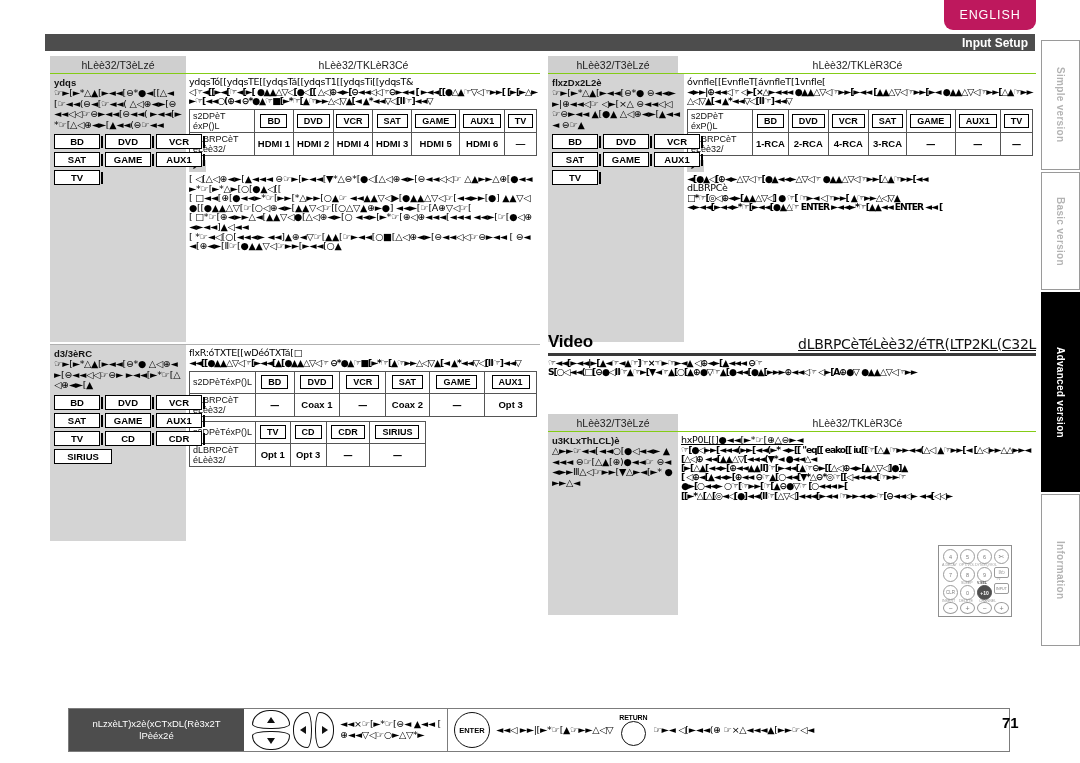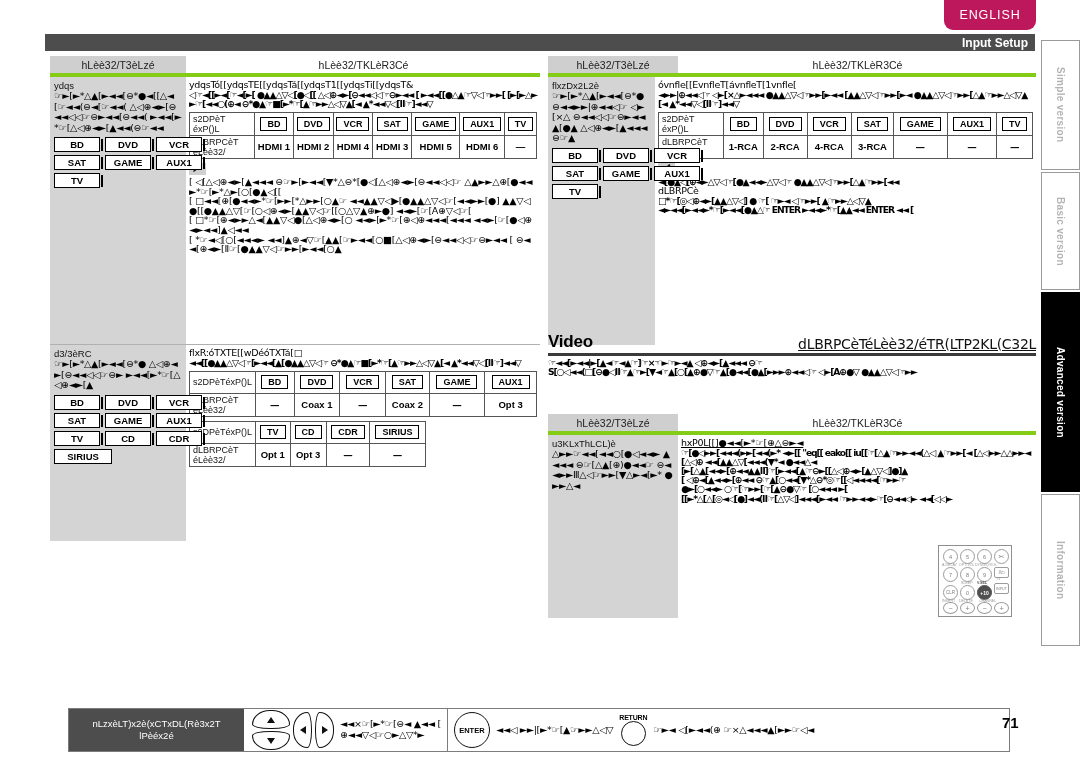--- a/index.html
+++ b/index.html
@@ -39,21 +39,21 @@
   .side-tab.active{background:#000;border-color:#000;}
   .side-tab.active span{color:#fff;}
   #tab0{top:40px;height:130px;}
   #tab1{top:172px;height:118px;}
   #tab2{top:292px;height:200px;}
   #tab3{top:494px;height:152px;}
 
   
   .panel{position:absolute;box-sizing:border-box;}
   .panel-hdr{
-    display:flex;height:17px;border-bottom:4px solid #84cc16;
+    display:flex;height:17px;border-bottom:1px solid #84cc16;
     font-size:10.5px;color:#222;
   }
   .panel-hdr .h-left{
     background:#cfcfcf;display:flex;align-items:center;justify-content:center;
     border-right:1px solid #fff;
   }
   .panel-hdr .h-right{
     background:#fff;flex:1;display:flex;align-items:center;justify-content:center;
   }
   .panel-body{display:flex;}
@@ -62,21 +62,21 @@
 
   
   .g{
     font-family:"DejaVu Sans",sans-serif;
     font-size:9.5px;line-height:10.6px;
     word-break:break-all;white-space:normal;
     letter-spacing:-0.3px;
   }
   .g.tight{line-height:9.6px;}
   .g.dense{font-size:9.2px;line-height:9.2px;font-weight:bold;letter-spacing:-1.1px;}
-  .lbl{font-size:9.5px;line-height:11px;color:#111;}
+  .lbl{font-size:9.5px;line-height:11px;color:#111;font-weight:bold;}
 
   
   .keys{margin-top:4px;}
   .keyrow{display:flex;gap:5px;margin-bottom:3px;}
   .key{
     position:relative;
     min-width:46px;height:15px;
     border:1.6px solid #000;background:#fff;
     font-size:9.5px;font-weight:bold;
     display:flex;align-items:center;justify-content:center;
@@ -275,21 +275,21 @@
     </div>
   </div>
 </div>
 
 <div class="panel" style="left:548px;top:56px;width:488px;height:285px;">
   <div class="panel-hdr">
     <div class="h-left" style="width:130px;">hLèè32/T3èLzé</div>
     <div class="h-right">hLèè32/TKLèR3Cé</div>
   </div>
   <div class="panel-body" style="height:268px;">
-    <div class="col-left" style="width:107px;">
+    <div class="col-left" style="width:136px;">
       <div class="lbl">flxzDx2L2è</div>
       <div class="g">☞►[►*△▲[►◄◄[⊖*● ⊖◄◄►►|⊕◄◄◁☞ ◁►[×△ ⊖◄◄◁◁☞⊖►◄◄ ▲[●▲ △◁⊕◄►[▲◄◄◄ ⊖☞▲</div>
       <div class="keys">
         <div class="keyrow">
           <div class="key">BD</div>
           <div class="key">DVD</div>
           <div class="key">VCR</div>
         </div>
         <div class="keyrow">
           <div class="key">SAT</div>

